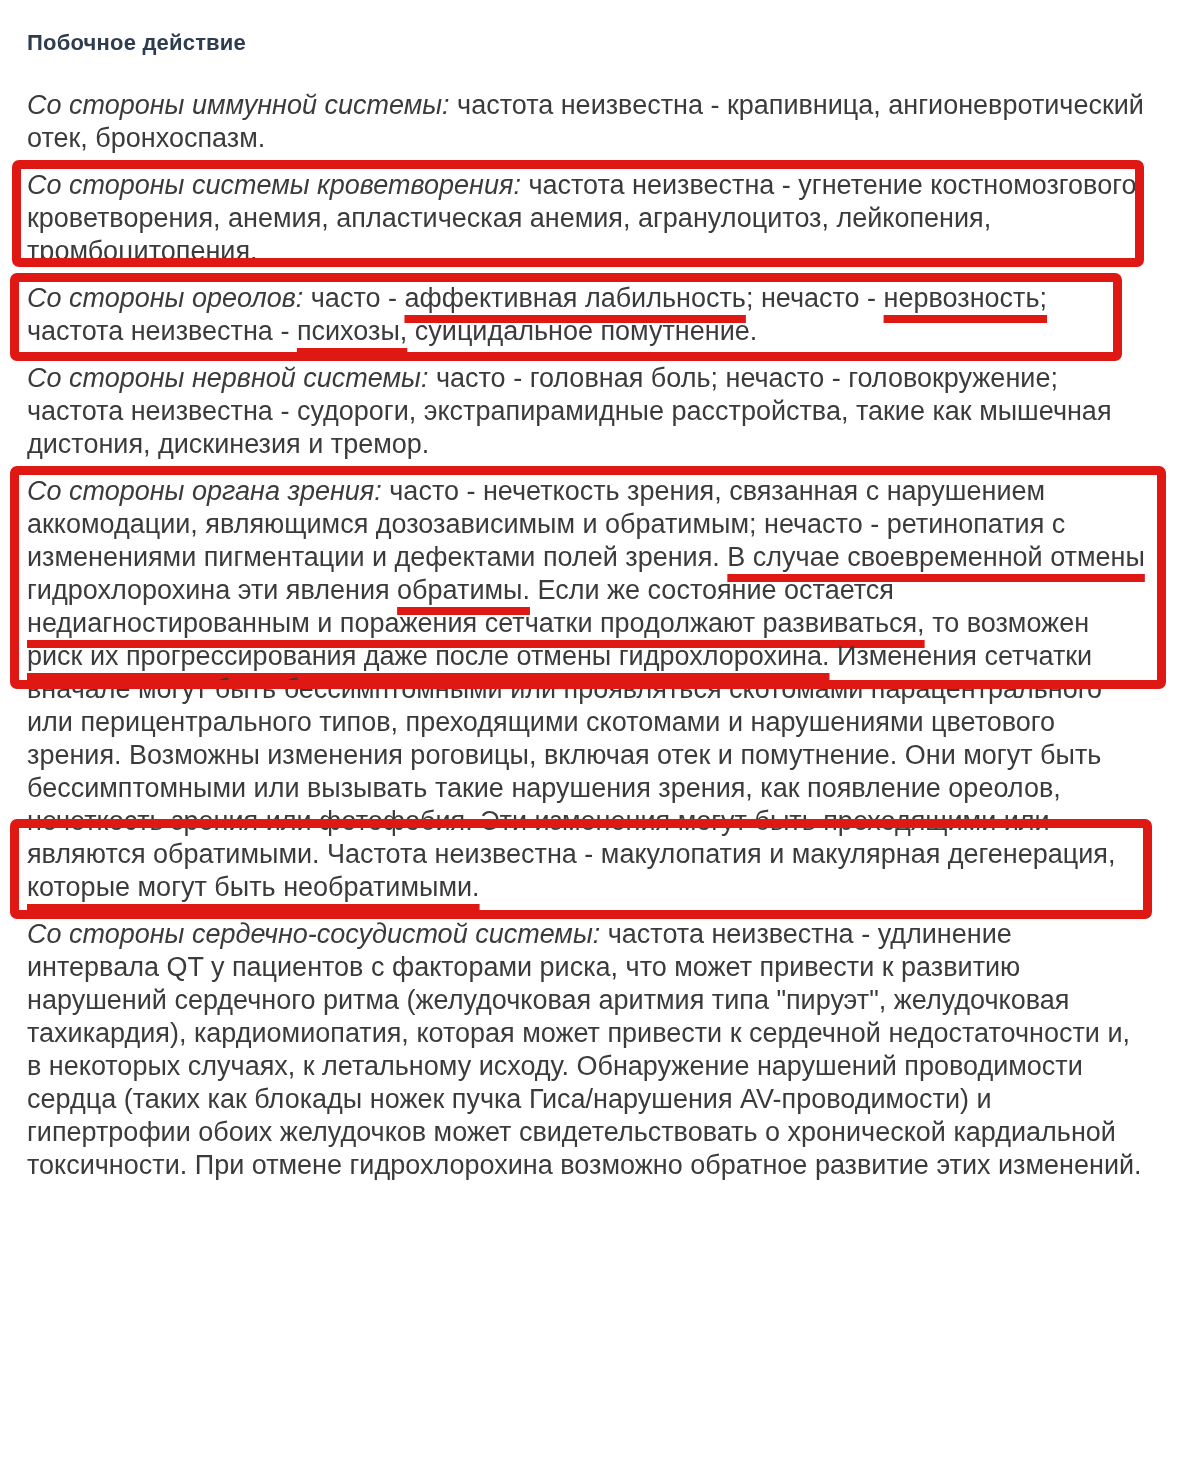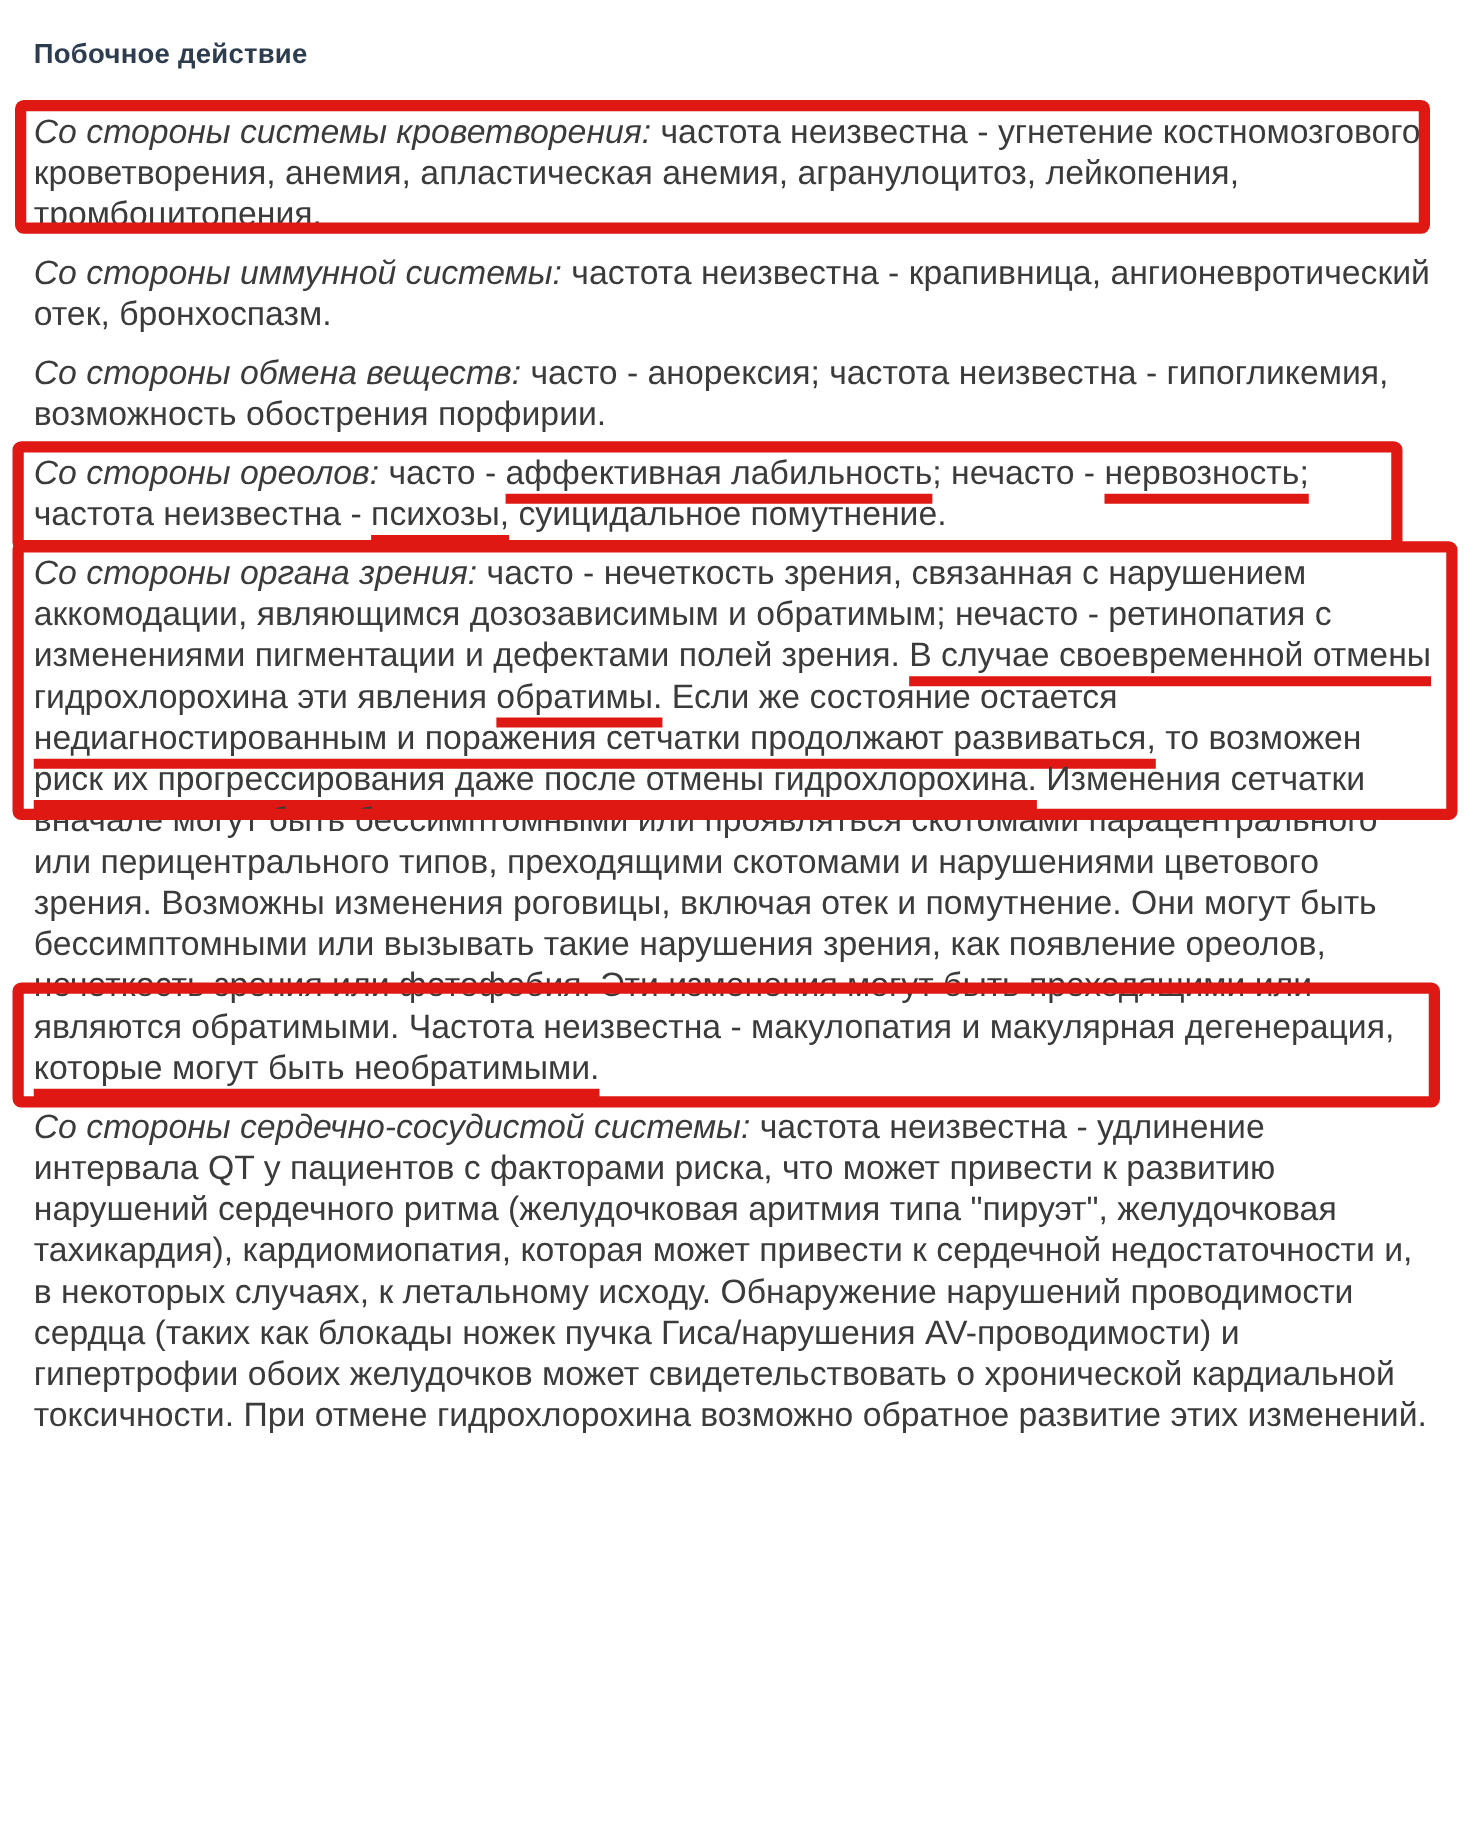--- a/index.html
+++ b/index.html
@@ -61,37 +61,37 @@
   .box-vision-b { left: -17px; right: 0px; bottom: -15px; height: 100px; }
 </style>
 </head>
 <body>
 
 <main class="page">
 
   <h1 class="page-title">Побочное действие</h1>
 
   <section class="para-wrap">
+    <p class="para"><span class="lead">Со стороны иммунной системы:</span><span> частота неизвестна - крапивница, ангионевротический отек, бронхоспазм.</span></p>
+  </section>
+
+  <section class="para-wrap">
     <div class="red-box box-hemato"></div>
     <p class="para"><span class="lead">Со стороны системы кроветворения:</span><span> частота неизвестна - угнетение костномозгового кроветворения, анемия, апластическая анемия, агранулоцитоз, лейкопения, тромбоцитопения.</span></p>
   </section>
 
-  <section class="para-wrap">
-    <p class="para"><span class="lead">Со стороны иммунной системы:</span><span> частота неизвестна - крапивница, ангионевротический отек, бронхоспазм.</span></p>
-  </section>
-
-  <section class="para-wrap">
-    <p class="para"><span class="lead">Со стороны обмена веществ:</span><span> часто - анорексия; частота неизвестна - гипогликемия, возможность обострения порфирии.</span></p>
-  </section>
 
   <section class="para-wrap">
     <div class="red-box box-psyche"></div>
     <p class="para"><span class="lead">Со стороны ореолов:</span><span> часто - </span><span class="hl">аффективная лабильность</span><span>; нечасто - </span><span class="hl">нервозность;</span><span> частота неизвестна - </span><span class="hl">психозы,</span><span> суицидальное помутнение.</span></p>
   </section>
 
+  <section class="para-wrap">
+    <p class="para"><span class="lead">Со стороны нервной системы:</span><span> часто - головная боль; нечасто - головокружение; частота неизвестна - судороги, экстрапирамидные расстройства, такие как мышечная дистония, дискинезия и тремор.</span></p>
+  </section>
 
   <section class="para-wrap">
     <div class="red-box box-vision-a"></div>
     <div class="red-box box-vision-b"></div>
     <p class="para"><span class="lead">Со стороны органа зрения:</span><span> часто - нечеткость зрения, связанная с нарушением аккомодации, являющимся дозозависимым и обратимым; нечасто - ретинопатия с изменениями пигментации и дефектами полей зрения. </span><span class="hl">В случае своевременной отмены</span><span> гидрохлорохина эти явления </span><span class="hl">обратимы.</span><span> Если же состояние остается </span><span class="hl">недиагностированным и поражения сетчатки продолжают развиваться,</span><span> то возможен </span><span class="hl">риск их прогрессирования даже после отмены гидрохлорохина.</span><span> Изменения сетчатки вначале могут быть бессимптомными или проявляться скотомами парацентрального или перицентрального типов, преходящими скотомами и нарушениями цветового зрения. Возможны изменения роговицы, включая отек и помутнение. Они могут быть бессимптомными или вызывать такие нарушения зрения, как появление ореолов, нечеткость зрения или фотофобия. Эти изменения могут быть преходящими или являются обратимыми. Частота неизвестна - макулопатия и макулярная дегенерация, </span><span class="hl">которые могут быть необратимыми.</span></p>
   </section>
 
 
   <section class="para-wrap">
     <p class="para"><span class="lead">Со стороны сердечно-сосудистой системы:</span><span> частота неизвестна - удлинение интервала QT у пациентов с факторами риска, что может привести к развитию нарушений сердечного ритма (желудочковая аритмия типа "пируэт", желудочковая тахикардия), кардиомиопатия, которая может привести к сердечной недостаточности и, в некоторых случаях, к летальному исходу. Обнаружение нарушений проводимости сердца (таких как блокады ножек пучка Гиса/нарушения AV-проводимости) и гипертрофии обоих желудочков может свидетельствовать о хронической кардиальной токсичности. При отмене гидрохлорохина возможно обратное развитие этих изменений.</span></p>

